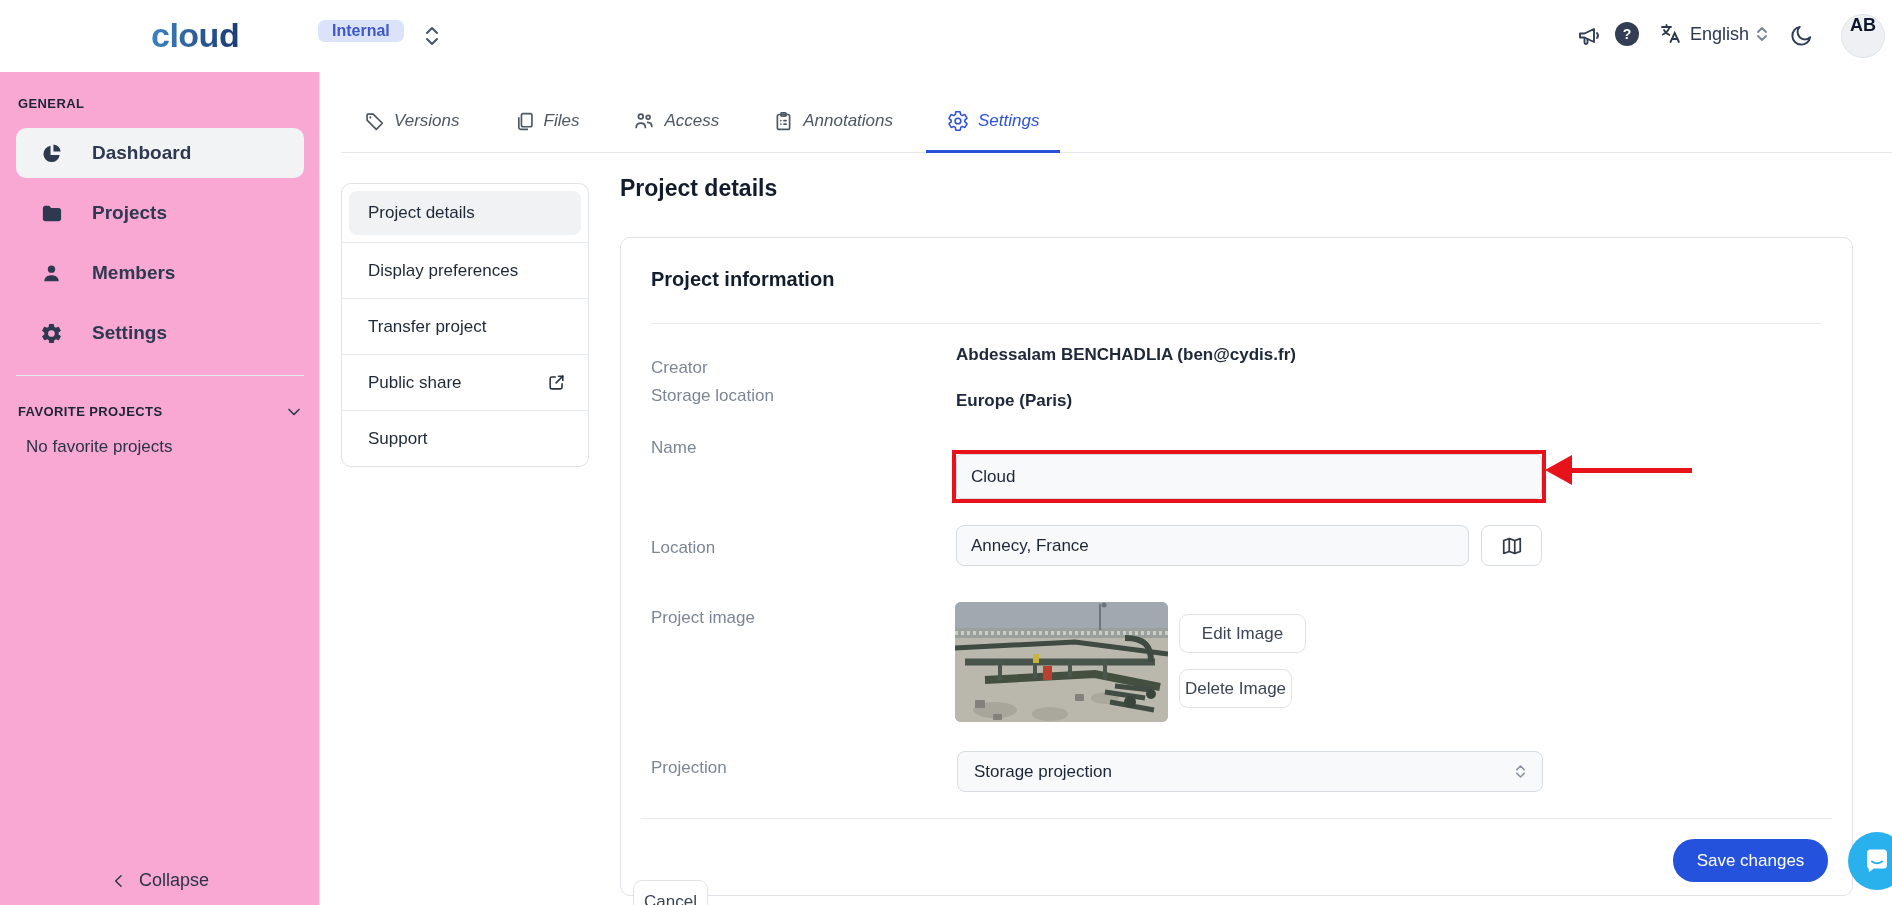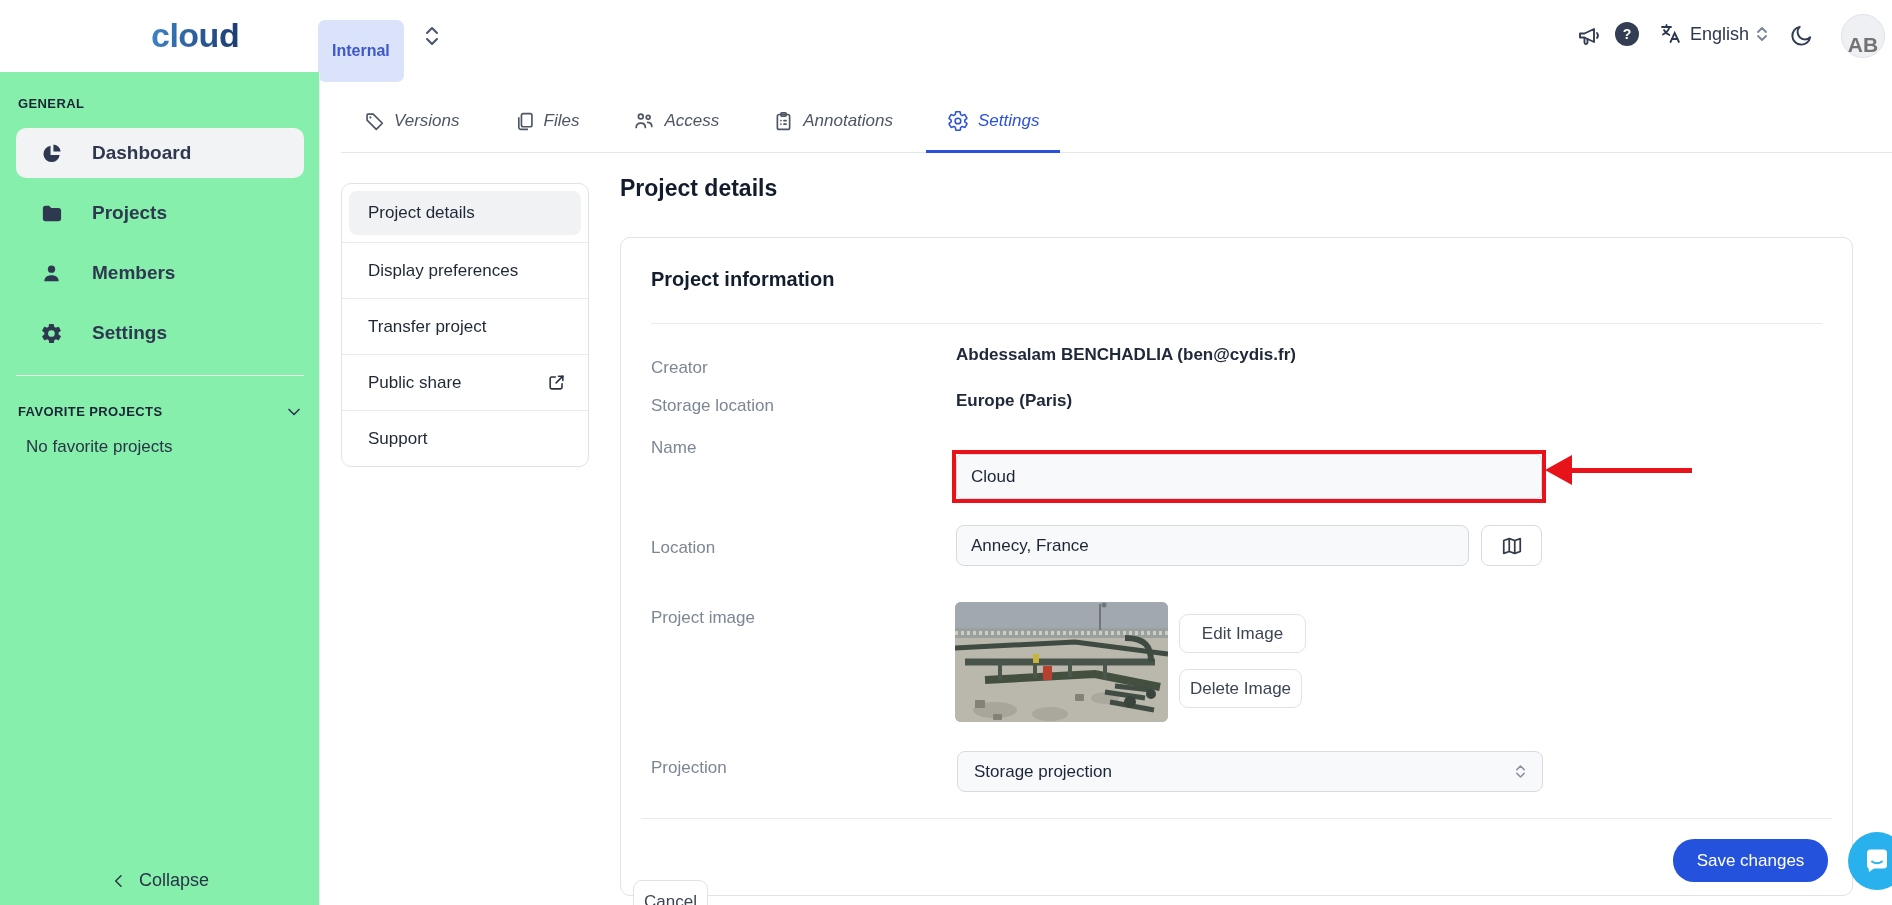--- a/index.html
+++ b/index.html
@@ -7,34 +7,34 @@
   body { font-family:"Liberation Sans", sans-serif; color:#212b3b; }
   #app { position:relative; width:1892px; height:905px; background:#fff; overflow:hidden; }
   svg { display:block; }
 
   
   .topbar { position:absolute; left:0; top:0; width:100%; height:72px; background:#fff; }
   .logo { position:absolute; left:151px; top:16px; font-size:34px; font-weight:700; letter-spacing:-0.5px;
           background:linear-gradient(100deg,#3f86c6 0%,#1d3f77 90%); -webkit-background-clip:text;
           background-clip:text; color:transparent; }
   .ws-badge { position:absolute; left:318px; top:20px; background:#dbe3fa; color:#3e57cb; font-size:16px;
-          font-weight:600; padding:22px 14px; border-radius:7px; }
+          font-weight:600; padding:2px 14px; border-radius:7px; }
   .ws-sort { position:absolute; left:423px; top:25px; color:#49536a; cursor:pointer; }
   .tb-ic { position:absolute; top:24px; color:#333e55; cursor:pointer; }
   .help-circ { position:absolute; left:1615px; top:22px; width:24px; height:24px; background:#333e55;
           border-radius:50%; color:#fff; display:flex; align-items:center; justify-content:center;
           font-size:14px; font-weight:700; cursor:pointer; }
   .lang { position:absolute; left:1659px; top:22px; display:flex; align-items:center; gap:7px;
           color:#2c3750; font-size:18px; cursor:pointer; }
   .avatar { position:absolute; left:1841px; top:14px; width:44px; height:44px; border-radius:50%;
-          background:#eef0f3; border:1px solid #dfe3e8; color:#737373; font-size:21px; font-weight:600;
-          display:flex; align-items:flex-end; justify-content:center; cursor:pointer; }
-
-  
-  .sidebar { position:absolute; left:0; top:72px; width:320px; height:833px; border-right:1px solid #e8eaee; background:#86efac; }
+          background:#eef0f3; border:1px solid #dfe3e8; color:#0f172a; font-size:18px; font-weight:600;
+          display:flex; align-items:flex-start; justify-content:center; cursor:pointer; }
+
+  
+  .sidebar { position:absolute; left:0; top:72px; width:320px; height:833px; border-right:1px solid #e8eaee; background:#f9a8d4; }
   .sec-label { position:absolute; left:18px; font-size:13px; font-weight:700; letter-spacing:0.4px; color:#1c2536; }
   .nav-item { position:absolute; left:16px; width:288px; height:50px; border-radius:10px; display:flex;
           align-items:center; padding-left:24px; gap:29px; font-size:19px; font-weight:600; color:#2e3950; cursor:pointer; }
   .nav-item.active { background:#f1f3f4; }
   .nav-item svg { flex:0 0 auto; }
   .side-divider { position:absolute; left:16px; width:288px; height:1px; background:#e9ecef; }
   .fav-chevron { position:absolute; left:284px; color:#2e3950; cursor:pointer; }
   .fav-empty { position:absolute; left:26px; font-size:17px; color:#2a3447; }
   .collapse { position:absolute; left:0; bottom:14px; width:320px; display:flex; align-items:center;
           justify-content:center; gap:12px; font-size:18px; color:#2a3447; cursor:pointer; }
@@ -293,21 +293,21 @@
 
   <div class="page-title">Project details</div>
 
   <div class="card">
     <div class="card-title">Project information</div>
     <div class="card-divider"></div>
 
     <div class="f-label" style="top:120px;">Creator</div>
     <div class="f-value" style="top:107px;">Abdessalam BENCHADLIA (ben@cydis.fr)</div>
 
-    <div class="f-label" style="top:158px;text-align:right;">Storage location</div>
+    <div class="f-label" style="top:148px;text-align:right;">Storage location</div>
     <div class="f-value" style="top:153px;">Europe (Paris)</div>
 
     <div class="f-label" style="top:200px;">Name</div>
     <div class="red-box">
       <input class="tx-input" type="text" value="Cloud" style="">
     </div>
 
     <div class="f-label" style="top:300px;">Location</div>
     <input class="tx-input loc-input" type="text" value="Annecy, France" style="">
     <div class="map-btn">
@@ -342,21 +342,21 @@
         <path d="M170 36 C190 36 196 44 196 60" stroke="#3e4a42" stroke-width="6" fill="none"></path>
         <path d="M45 60v18M80 58v18M115 57v18M150 58v20" stroke="#4b574c" stroke-width="4"></path>
         <rect x="88" y="64" width="9" height="14" fill="#b8402e"></rect>
         <rect x="78" y="52" width="6" height="9" fill="#c7b43a"></rect>
         <path d="M150 90 l40 6 M155 100 l44 8 M160 84 l36 4" stroke="#414d44" stroke-width="5"></path>
         <circle cx="175" cy="100" r="6" fill="#39453c"></circle>
           <circle cx="196" cy="92" r="5" fill="#39453c"></circle>
       </svg>
     </div>
     <button class="ghost-btn" style="left:558px; top:376px; width:127px; height:39px;">Edit Image</button>
-    <button class="ghost-btn" style="left:558px; top:431px; width:123px; height:39px;">Delete Image</button>
+    <button class="ghost-btn" style="left:558px; top:431px; width:113px; height:39px;">Delete Image</button>
 
     <div class="f-label" style="top:520px;">Projection</div>
     <div class="select">
       <span>Storage projection</span>
       <span>
         <svg width="11" height="17" viewBox="0 0 12 18" fill="none" stroke="#8a93a2" stroke-width="1.7" stroke-linecap="round" stroke-linejoin="round">
           <polyline points="2,7 6,3 10,7"></polyline>
             <polyline points="2,11 6,15 10,11"></polyline>
         </svg>
       </span>

